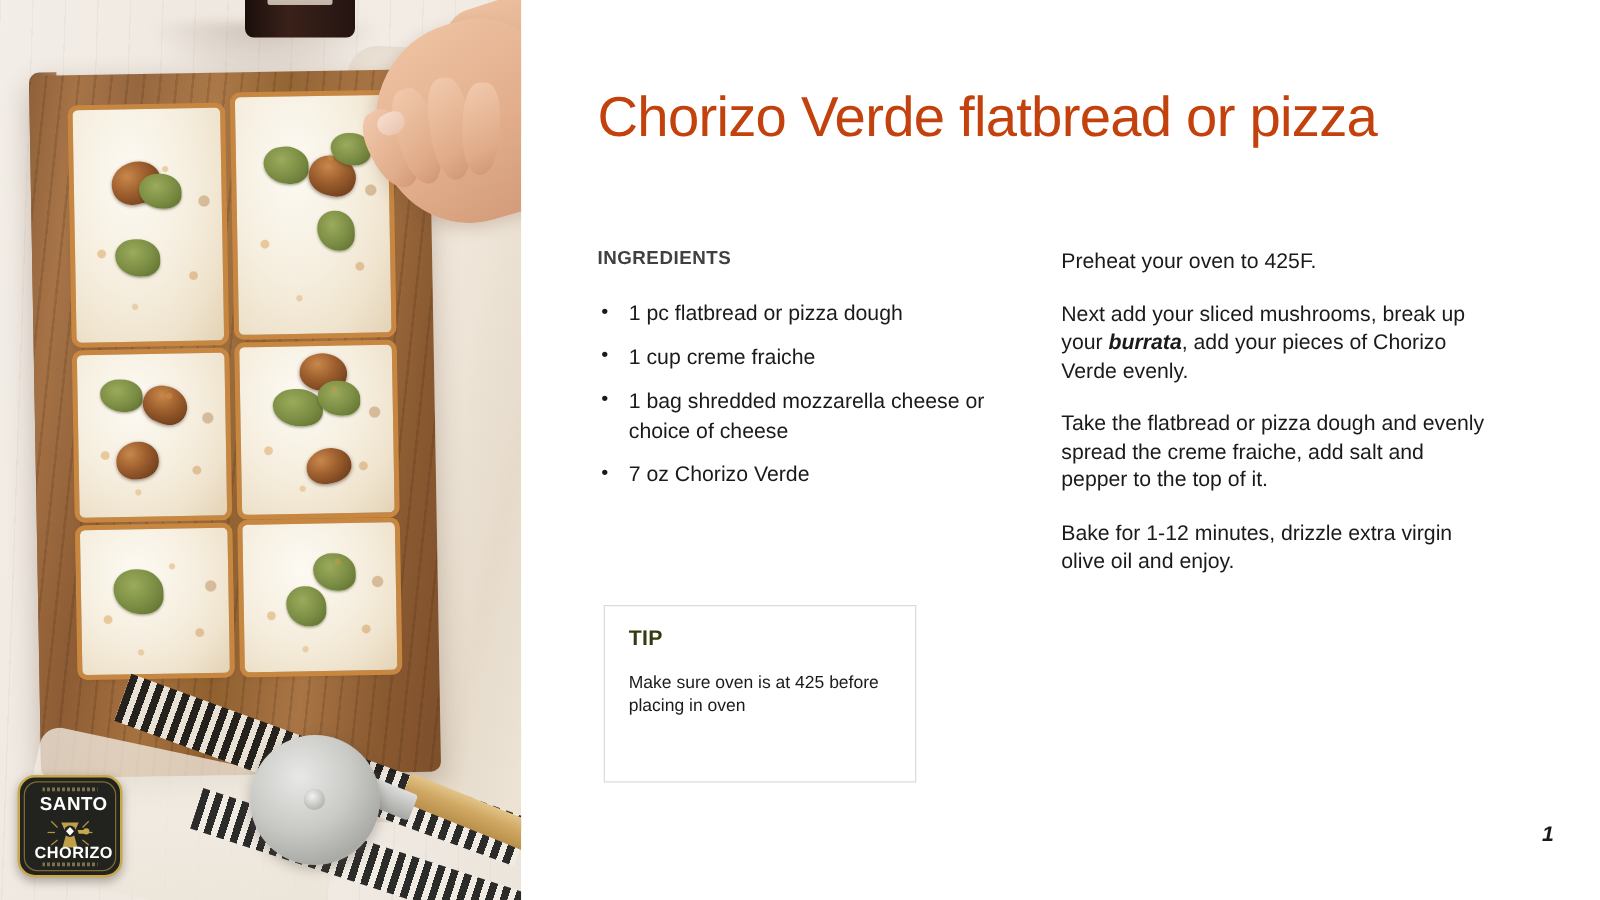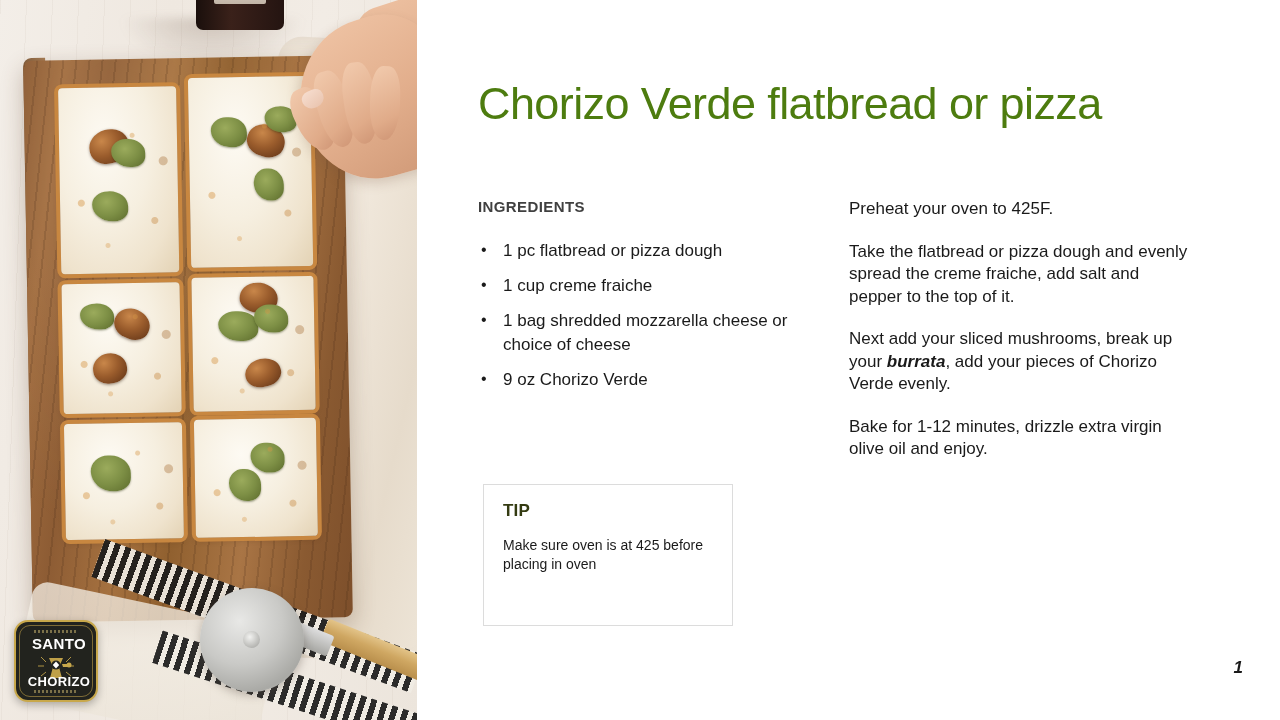--- a/index.html
+++ b/index.html
@@ -373,27 +373,27 @@
     left: 417px;
     top: 0;
     right: 0;
     bottom: 0;
     background: #ffffff;
   }
 
   .title {
     position: absolute;
     left: 61px;
-    top: 48px;
+    top: 38px;
     width: 640px;
     font-size: 45px;
     line-height: 52px;
     font-weight: 400;
     letter-spacing: -0.6px;
-    color: #4d7c0f;
+    color: #c2410c;
   }
 
   .col-ingredients {
     position: absolute;
     left: 61px;
     top: 198px;
     width: 345px;
   }
   .col-preparation {
     position: absolute;
@@ -571,33 +571,33 @@
   <div class="content">
 
     <h1 class="title">Chorizo Verde flatbread or pizza</h1>
 
     <div class="col-ingredients">
       <div class="section-head">INGREDIENTS</div>
       <ul class="ing-list">
         <li>1 pc flatbread or pizza dough</li>
         <li>1 cup creme fraiche</li>
         <li>1 bag shredded mozzarella cheese or choice of cheese</li>
-        <li>9 oz Chorizo Verde</li>
+        <li>7 oz Chorizo Verde</li>
       </ul>
     </div>
 
     <div class="col-preparation">
       <p class="prep-para">
         <span>Preheat your oven to 425F.</span><b></b><span></span>
       </p>
       <p class="prep-para">
-        <span>Take the flatbread or pizza dough and evenly spread the creme fraiche, add salt and pepper to the top of it.</span><b></b><span></span>
+        <span>Next add your sliced mushrooms, break up your </span><b>burrata</b><span>, add your pieces of Chorizo Verde evenly.</span>
       </p>
       <p class="prep-para">
-        <span>Next add your sliced mushrooms, break up your </span><b>burrata</b><span>, add your pieces of Chorizo Verde evenly.</span>
+        <span>Take the flatbread or pizza dough and evenly spread the creme fraiche, add salt and pepper to the top of it.</span><b></b><span></span>
       </p>
       <p class="prep-para">
         <span>Bake for 1-12 minutes, drizzle extra virgin olive oil and enjoy.</span><b></b><span></span>
       </p>
     </div>
 
     <div class="tip-box">
       <div class="tip-title">TIP</div>
       <div class="tip-body">Make sure oven is at 425 before placing in oven</div>
     </div>

